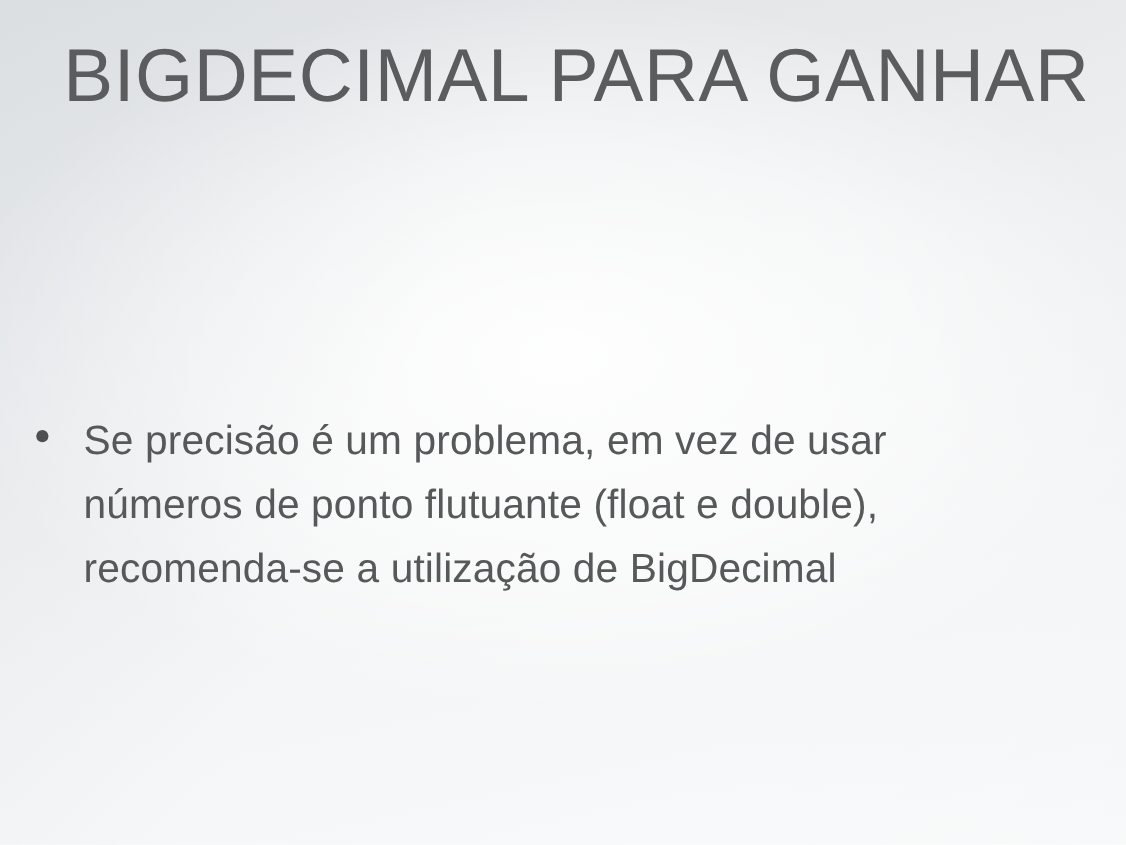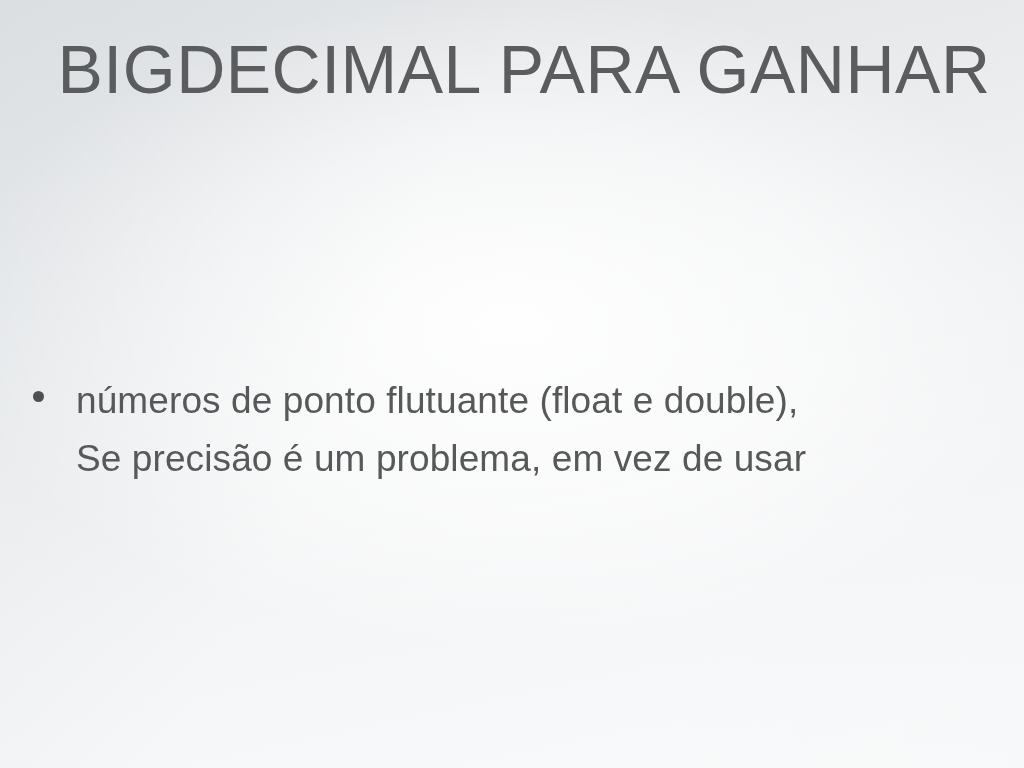--- a/index.html
+++ b/index.html
@@ -115,19 +115,20 @@
 <div id="slide">
 
   <div id="title-block">
     <span class="title-line">BIGDECIMAL PARA GANHAR</span>
   </div>
 
   <div id="body-block">
     <div class="bullet-item">
       <span class="bullet-marker"></span>
       <span class="bullet-text">
+        <span class="line">Se precisão é um problema, em vez de usar</span>
         <span class="line">números de ponto flutuante (float e double),</span>
-        <span class="line">Se precisão é um problema, em vez de usar</span>
+        <span class="line">recomenda-se a utilização de BigDecimal</span>
       </span>
     </div>
   </div>
 
 </div>
 
 </body></html>

